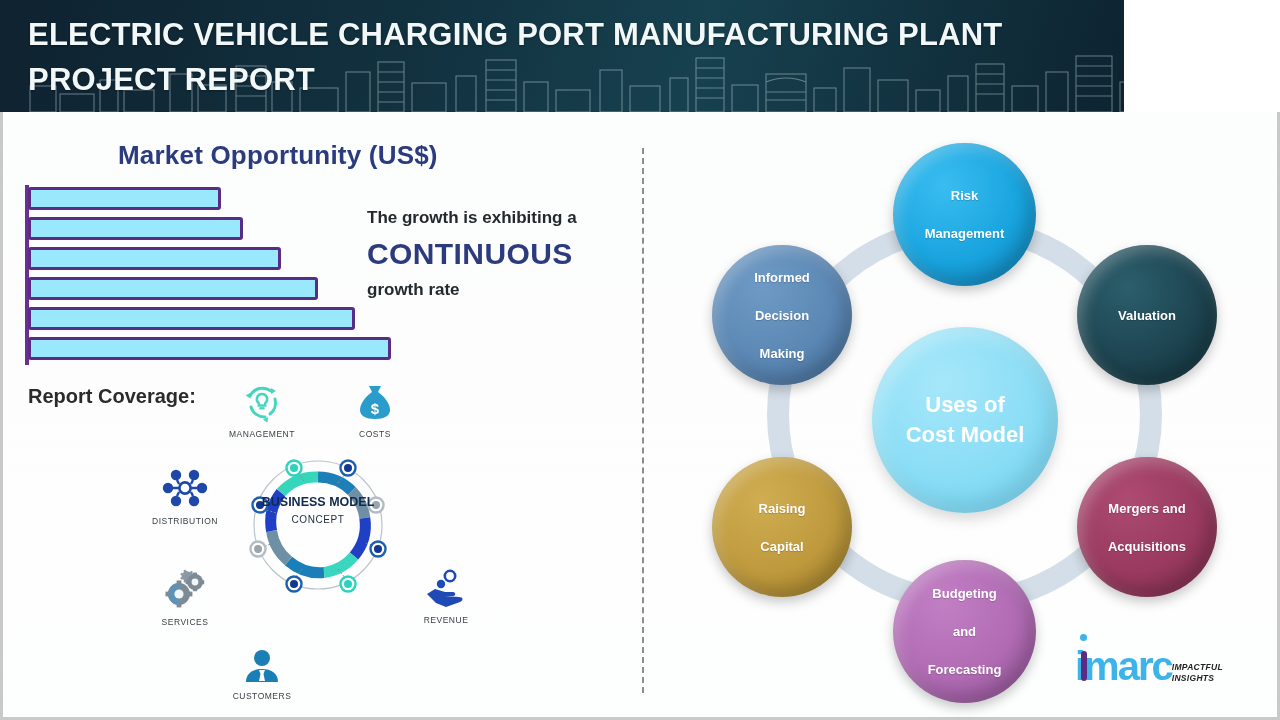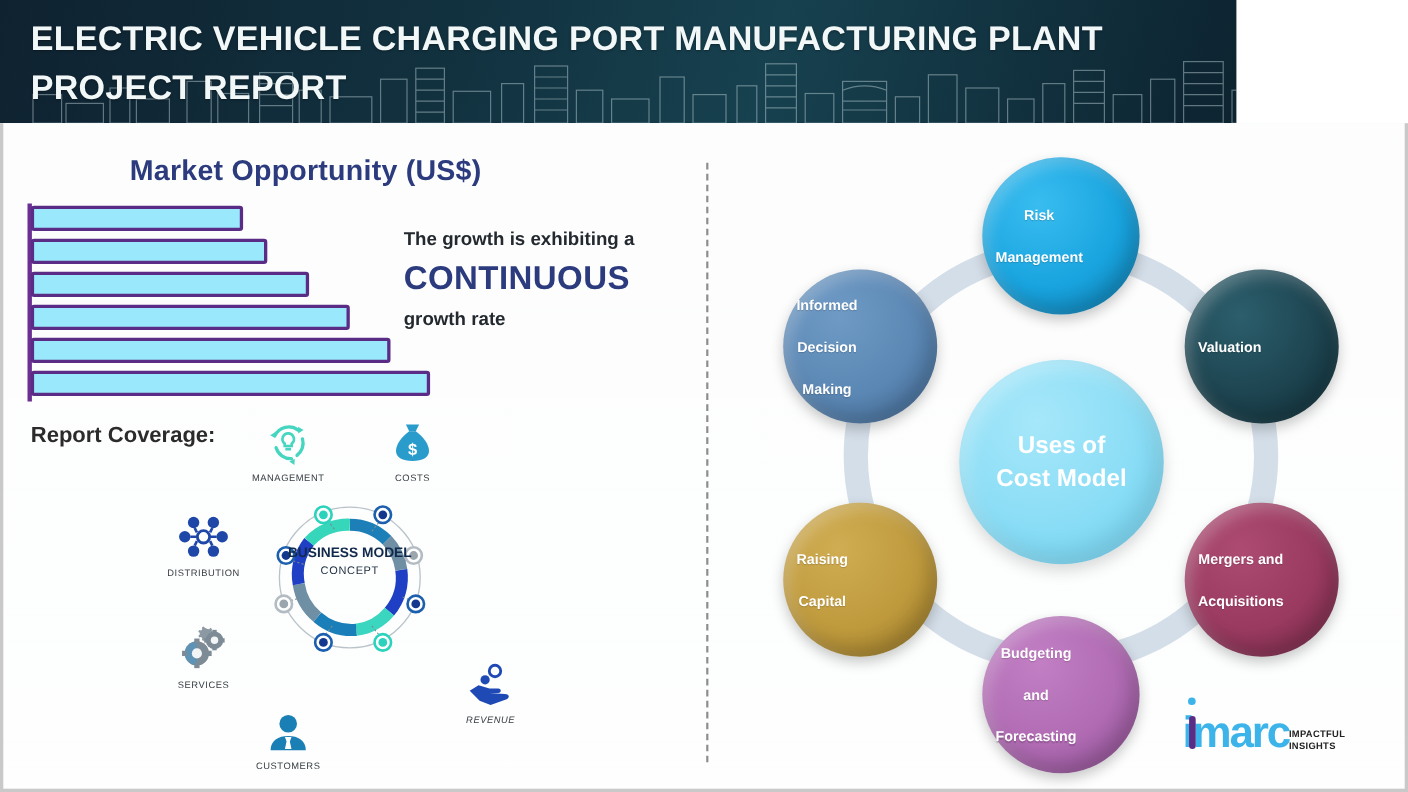--- a/index.html
+++ b/index.html
@@ -82,40 +82,40 @@
   }
   .wheel .ctr small{display:block;font-size:10px;font-weight:normal;letter-spacing:.6px;color:#1b2b3d;margin-top:2px;}
 
   
   .ring{
     position:absolute;left:767px;top:217px;width:395px;height:395px;
     border:22px solid #ccd8e4;border-radius:50%;box-sizing:border-box;opacity:.85;
   }
   .node{
     position:absolute;border-radius:50%;
-    display:flex;align-items:center;text-align:center;
+    display:flex;align-items:center;justify-content:center;text-align:center;
     color:#ffffff;font-weight:bold;line-height:19px;
     box-shadow:0 5px 12px rgba(0,0,0,.22), inset -6px -8px 16px rgba(0,0,0,.18), inset 5px 6px 14px rgba(255,255,255,.28);
   }
   .node span{display:block;padding:0 6px;text-shadow:0 1px 1px rgba(0,0,0,.18);}
   .center-node{
     position:absolute;left:872px;top:327px;width:186px;height:186px;border-radius:50%;
     display:flex;align-items:center;justify-content:center;text-align:center;
     color:#ffffff;font-size:22px;font-weight:bold;line-height:30px;
     box-shadow:0 6px 14px rgba(0,0,0,.15), inset -8px -10px 20px rgba(0,0,0,.10), inset 6px 8px 18px rgba(255,255,255,.35);
   }
 
   
   .logo{position:absolute;left:1075px;top:648px;display:flex;align-items:flex-end;}
   .logo .word{
     font-size:40px;font-weight:bold;color:#3cb4ea;letter-spacing:-2px;
     font-family:"Liberation Sans", sans-serif;line-height:36px;
   }
   .logo .bar{width:3px;height:30px;background:#222;margin:0 5px 3px 3px;}
-  .logo .tag{font-size:8.5px;font-weight:bold;color:#222;line-height:11px;letter-spacing:.3px;}
+  .logo .tag{font-size:8.5px;font-weight:bold;color:#222;line-height:11px;letter-spacing:.3px;font-style:italic;}
   .logo .dot{
     position:absolute;left:5px;top:-14px;width:7px;height:7px;border-radius:50%;background:#3cb4ea;
   }
 </style>
 </head>
 <body>
 
 <div id="slide">
 
   <div class="header">
@@ -273,21 +273,21 @@
           <rect x="32" y="4.6" width="4" height="3.6"></rect>
             <rect x="32" y="19.6" width="4" height="3.6"></rect>
           <rect x="24.6" y="12.2" width="3.6" height="4"></rect>
             <rect x="39.6" y="12.2" width="3.6" height="4"></rect>
         </g>
       </svg>
     </div>
     <div class="cap">SERVICES</div>
   </div>
 
-  <div class="cov" style="left:386px;top:598px;font-style:italic;">
+  <div class="cov" style="left:386px;top:564px;">
     <div class="glyph">
       <svg width="46" height="42" viewBox="0 0 46 42">
         <circle cx="27" cy="8" r="5.2" fill="none" stroke="#1f49b5" stroke-width="2.6"></circle>
         <circle cx="18" cy="16" r="4.2" fill="#1f49b5"></circle>
         <path d="M4 26 l8-5 10 3 h8 c3 0 3 4 0 4 h-8 l14 1 c4 0 5 3 1 5 l-14 5 -10-4 z" fill="#1f49b5"></path>
       </svg>
     </div>
     <div class="cap">REVENUE</div>
   </div>
 

